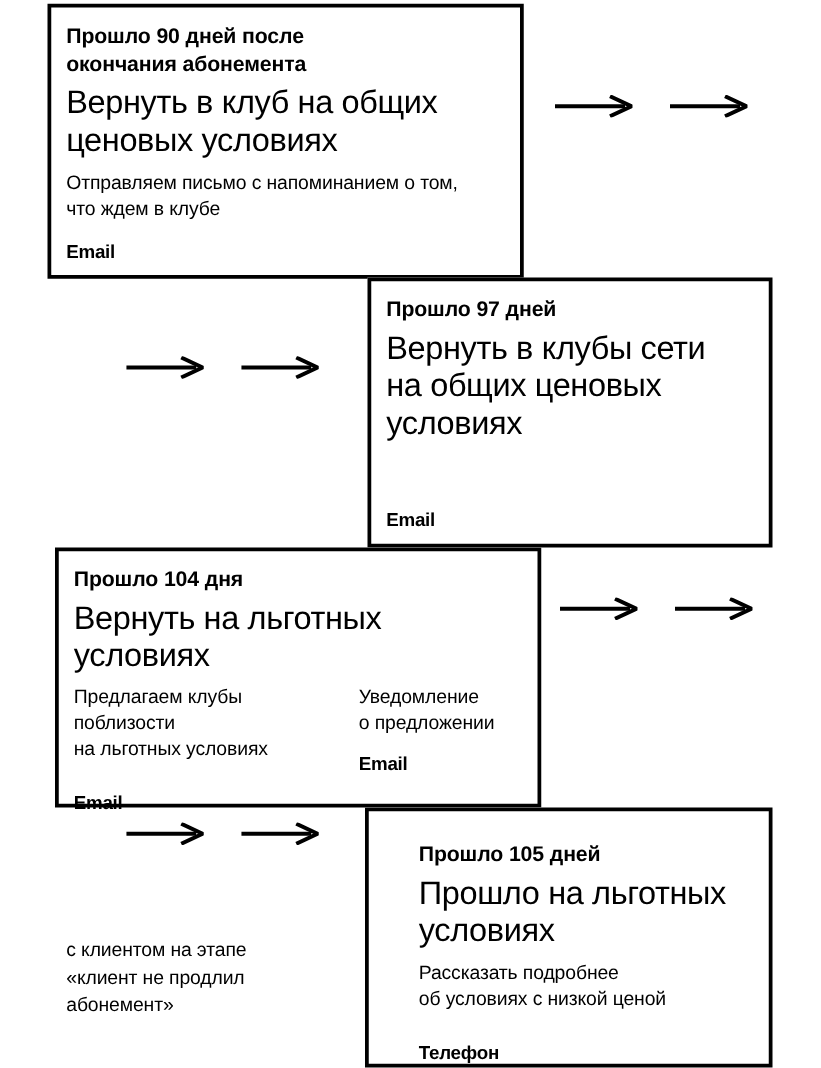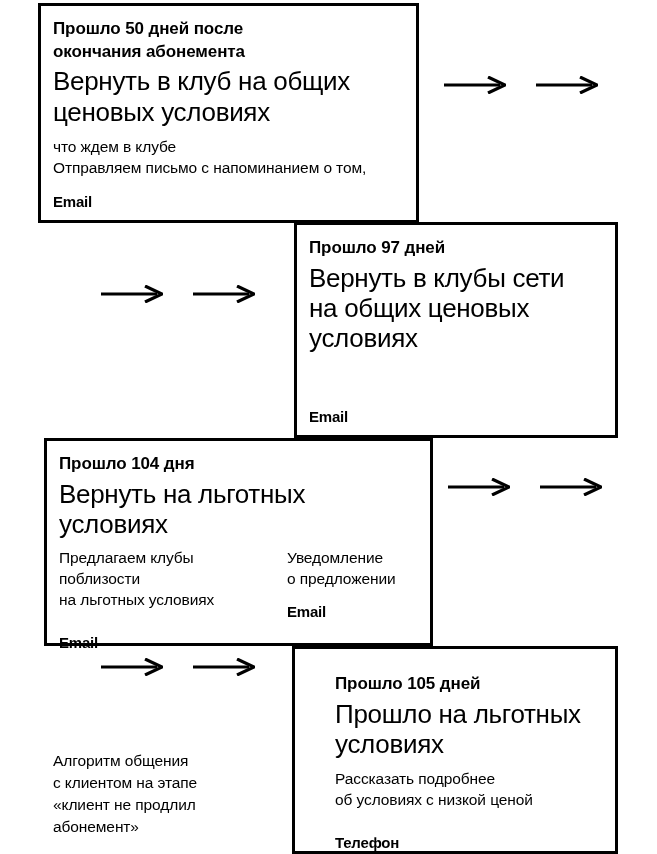--- a/index.html
+++ b/index.html
@@ -133,30 +133,30 @@
   #caption div { white-space: pre; }
 </style>
 </head>
 <body>
 
 <div class="stage">
 
   <div class="card" id="card-1">
     <div class="card-inner">
       <div class="eyebrow">
-        <div>Прошло 50 дней после</div>
+        <div>Прошло 90 дней после</div>
         <div>окончания абонемента</div>
       </div>
       <div class="headline">
         <div>Вернуть в клуб на общих</div>
         <div>ценовых условиях</div>
       </div>
       <div class="body-text">
+        <div>Отправляем письмо с напоминанием о том,</div>
         <div>что ждем в клубе</div>
-        <div>Отправляем письмо с напоминанием о том,</div>
       </div>
       <div class="channel">Email</div>
     </div>
   </div>
 
   <div class="arrow-pair" id="arrows-1">
     <span class="arrow">
       <svg width="62" height="18" viewBox="0 0 62 18" aria-hidden="true">
         <line x1="0" y1="9" x2="56" y2="9" stroke="#000" stroke-width="3.2"></line>
         <polyline points="44,1 61,9 44,17" fill="none" stroke="#000" stroke-width="3.2"></polyline>
@@ -272,19 +272,18 @@
       </div>
       <div class="body-text">
         <div>Рассказать подробнее</div>
         <div>об условиях с низкой ценой</div>
       </div>
       <div class="channel">Телефон</div>
     </div>
   </div>
 
   <div id="caption">
-    <div>Алгоритм общения</div>
     <div>с клиентом на этапе</div>
     <div>«клиент не продлил</div>
     <div>абонемент»</div>
   </div>
 
 </div>
 
 </body></html>

